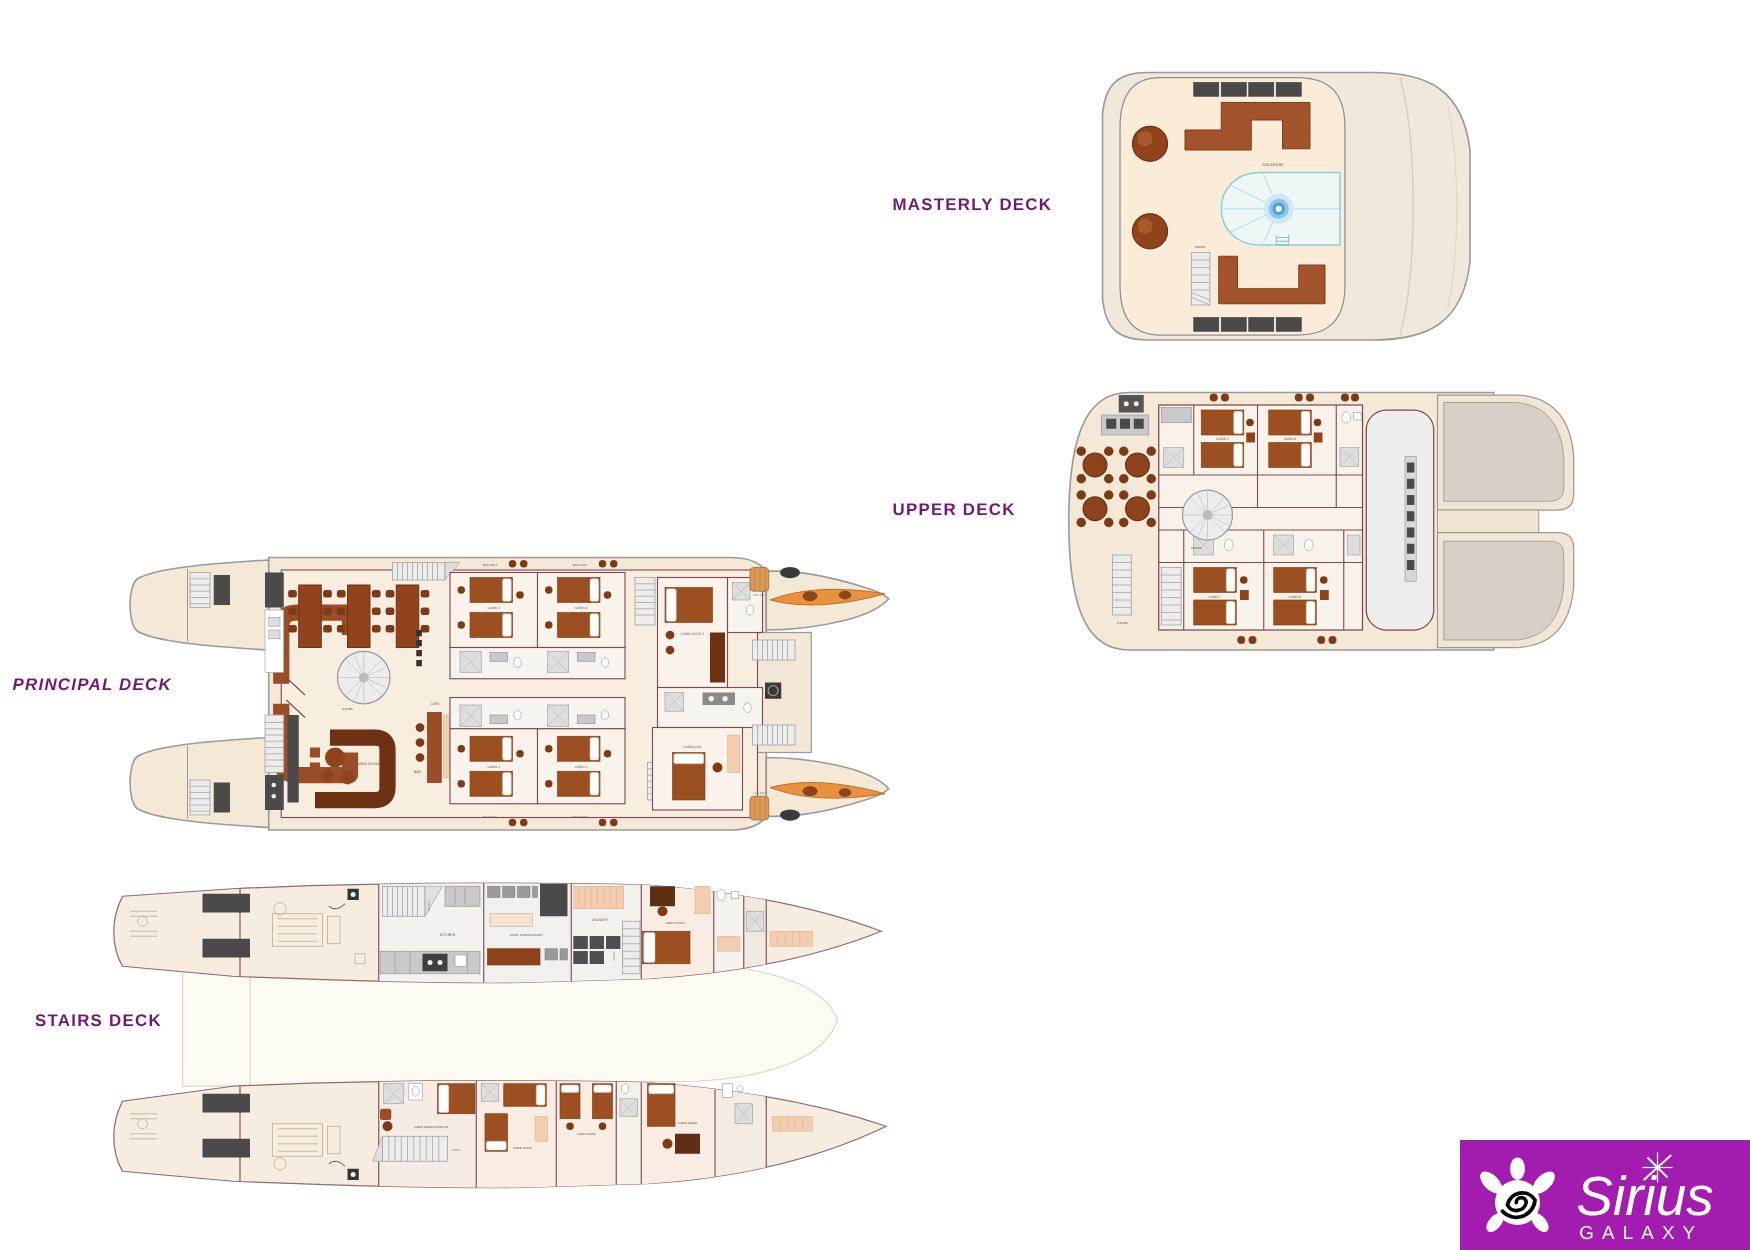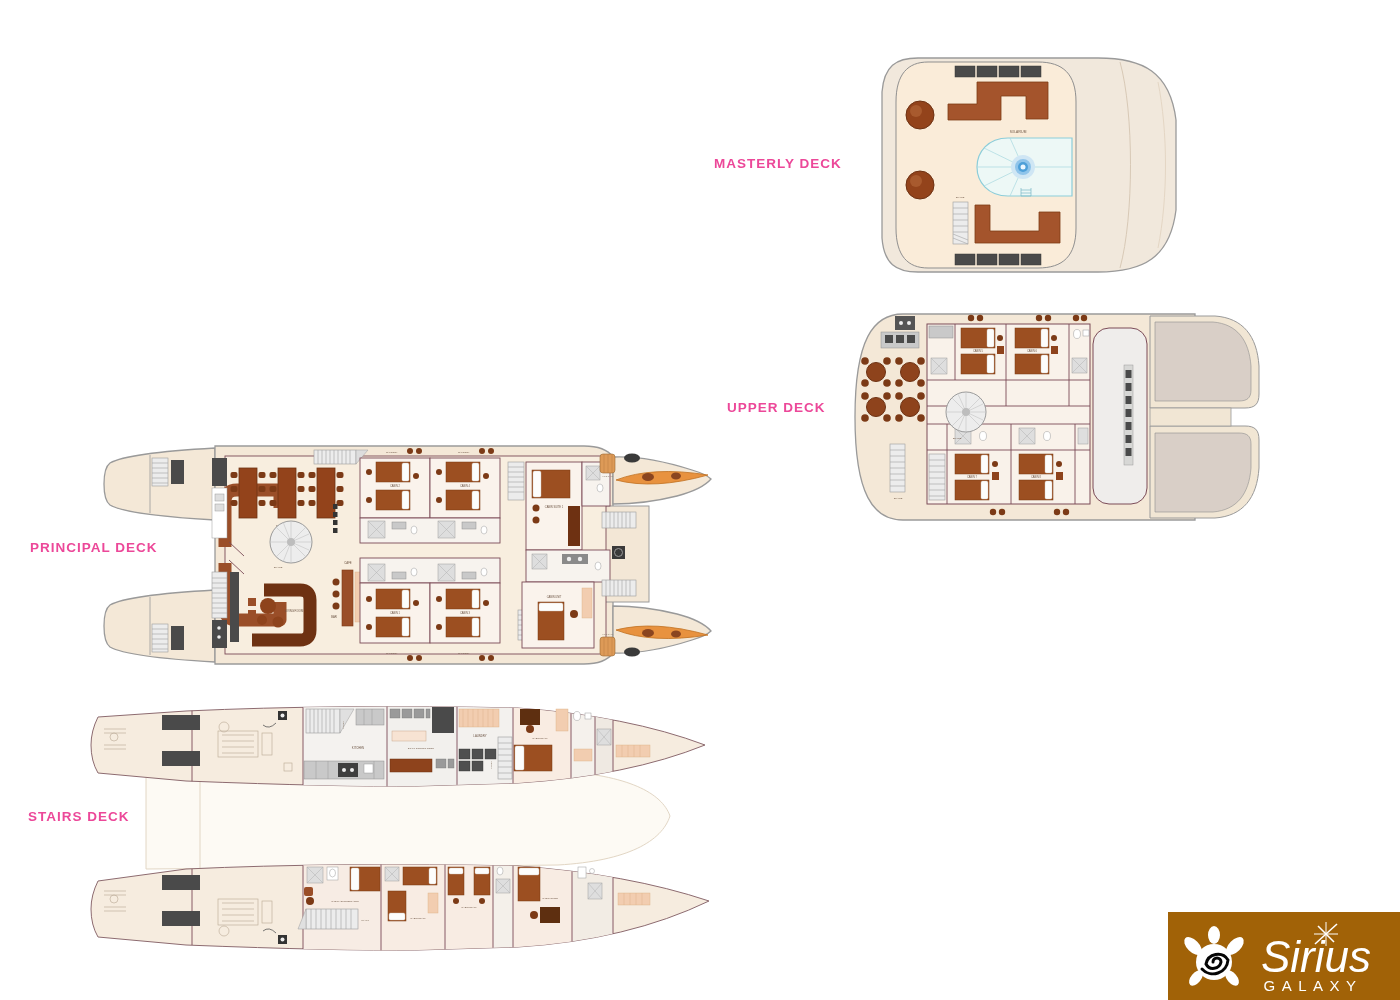--- a/index.html
+++ b/index.html
@@ -1,18 +1,18 @@
 <!DOCTYPE html>
 <html><head>
 <meta charset="utf-8">
 <style>
   html,body{margin:0;padding:0;background:#fff;}
   .canvas{position:relative;width:1400px;height:1000px;background:#ffffff;overflow:hidden;
           font-family:"Liberation Sans",sans-serif;}
-  .deck-title{position:absolute;font-size:13.5px;font-weight:600;letter-spacing:1px;color:#ec4899;}
+  .deck-title{position:absolute;font-size:13.5px;font-weight:600;letter-spacing:1px;color:#701a75;}
   svg{position:absolute;overflow:visible;}
   svg text{font-family:"Liberation Sans",sans-serif;}
   .t3 {font-size:3.2px;fill:#6b5342;text-anchor:middle;}
   .t28{font-size:2.8px;fill:#6b5342;text-anchor:middle;}
   .t26{font-size:2.6px;fill:#6b5342;text-anchor:middle;}
   .t24{font-size:2.4px;fill:#6b5342;text-anchor:middle;}
   .t22{font-size:2.2px;fill:#8a7a68;text-anchor:middle;}
   .bed{fill:#9c4f21;stroke:#7a3a12;stroke-width:.5;}
   .pil{fill:#fdfdfc;stroke:#cfc6ba;stroke-width:.4;}
   .chair{fill:#7c3a16;}
@@ -22,30 +22,30 @@
   .wall{stroke:#7b4b57;stroke-width:.9;fill:none;}
   .room{fill:#faf3ec;stroke:#7b4b57;stroke-width:.9;}
   .bath{fill:#f7f3ee;stroke:#7b4b57;stroke-width:.9;}
   .stair{fill:#ececec;stroke:#9c9c9c;stroke-width:.6;}
   .rg{stroke:#a2a2a2;stroke-width:.6;fill:none;}
   .peach{fill:#f2cdb0;stroke:#dcae84;stroke-width:.4;}
   .gray{fill:#c9c9c9;stroke:#8f8f8f;stroke-width:.5;}
   .fixt{fill:#fff;stroke:#9c9c9c;stroke-width:.5;}
   .hull{fill:#f4e8d7;stroke:#9a9a9a;stroke-width:1.3;}
   .lineart{stroke:#b9a893;stroke-width:.6;fill:none;}
-  .logo-box{position:absolute;left:1168px;top:912px;width:232px;height:88px;background:#a16207;}
+  .logo-box{position:absolute;left:1168px;top:912px;width:232px;height:88px;background:#a21caf;}
 </style>
 </head>
 <body>
 
 <div class="canvas">
 
   <div class="deck-title" style="left:714px;top:156px;">MASTERLY DECK</div>
-  <div class="deck-title" style="left:714px;top:400px;margin-left:13px;">UPPER DECK</div>
-  <div class="deck-title" style="left:30px;top:540px;">PRINCIPAL DECK</div>
+  <div class="deck-title" style="left:714px;top:400px;">UPPER DECK</div>
+  <div class="deck-title" style="left:10px;top:540px;font-style:italic;">PRINCIPAL DECK</div>
   <div class="deck-title" style="left:28px;top:809px;">STAIRS DECK</div>
 
   <svg style="left:858px;top:42px;" width="330" height="240" viewBox="0 0 330 240">
     <g>
       <path d="M60,16 H240 C285,16 312,30 318,78 V168 C312,216 285,230 240,230 H60 C38,230 26,222 24,196 V50 C26,24 38,16 60,16 Z" fill="#f1e8dc" stroke="#9a9a9a" stroke-width="1.3"></path>
       <path d="M262,20 C276,70 276,175 262,226" fill="none" stroke="#d8c9b6" stroke-width="1"></path>
       <path d="M300,40 C310,90 310,156 300,206" fill="none" stroke="#e4d6c4" stroke-width="1"></path>
       <path d="M70,20 H180 C205,20 218,32 218,60 V186 C218,214 205,226 180,226 H70 C50,226 38,214 38,186 V60 C38,32 50,20 70,20 Z" fill="#faecd9" stroke="#8f8f8f" stroke-width="1"></path>
     </g>
     <g class="dkg" stroke="#3a3a3a" stroke-width="0.5">

